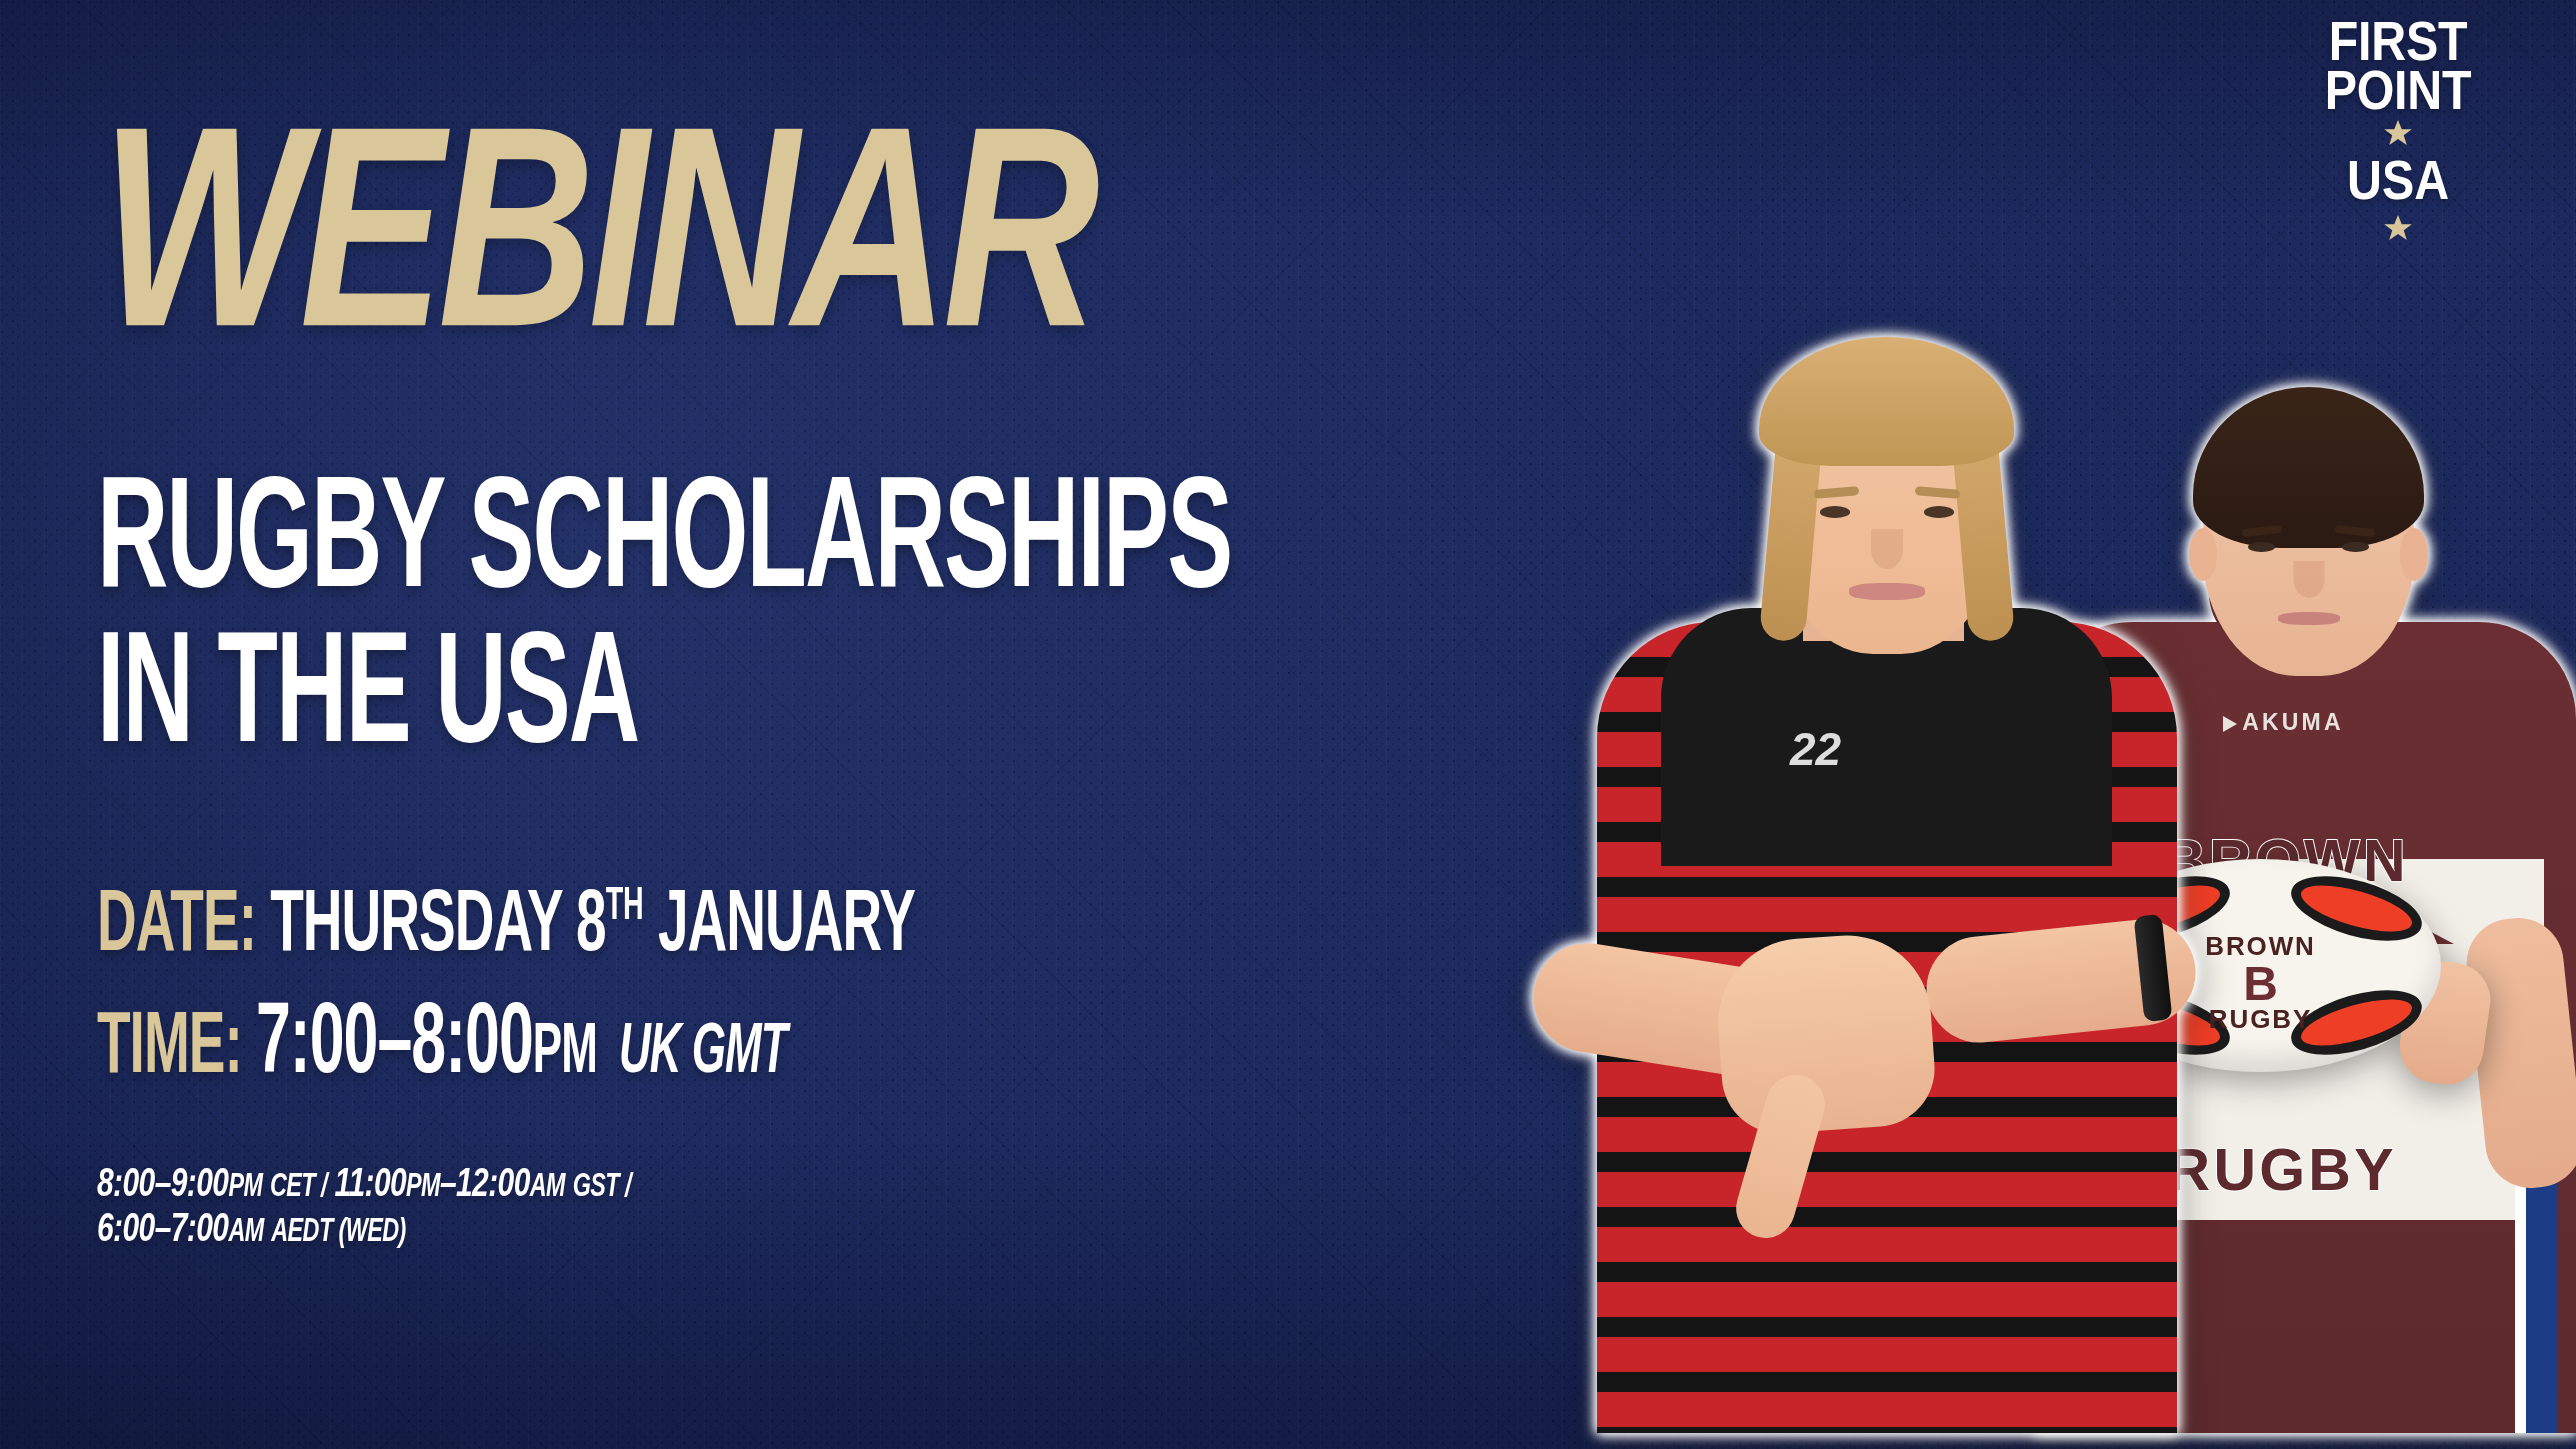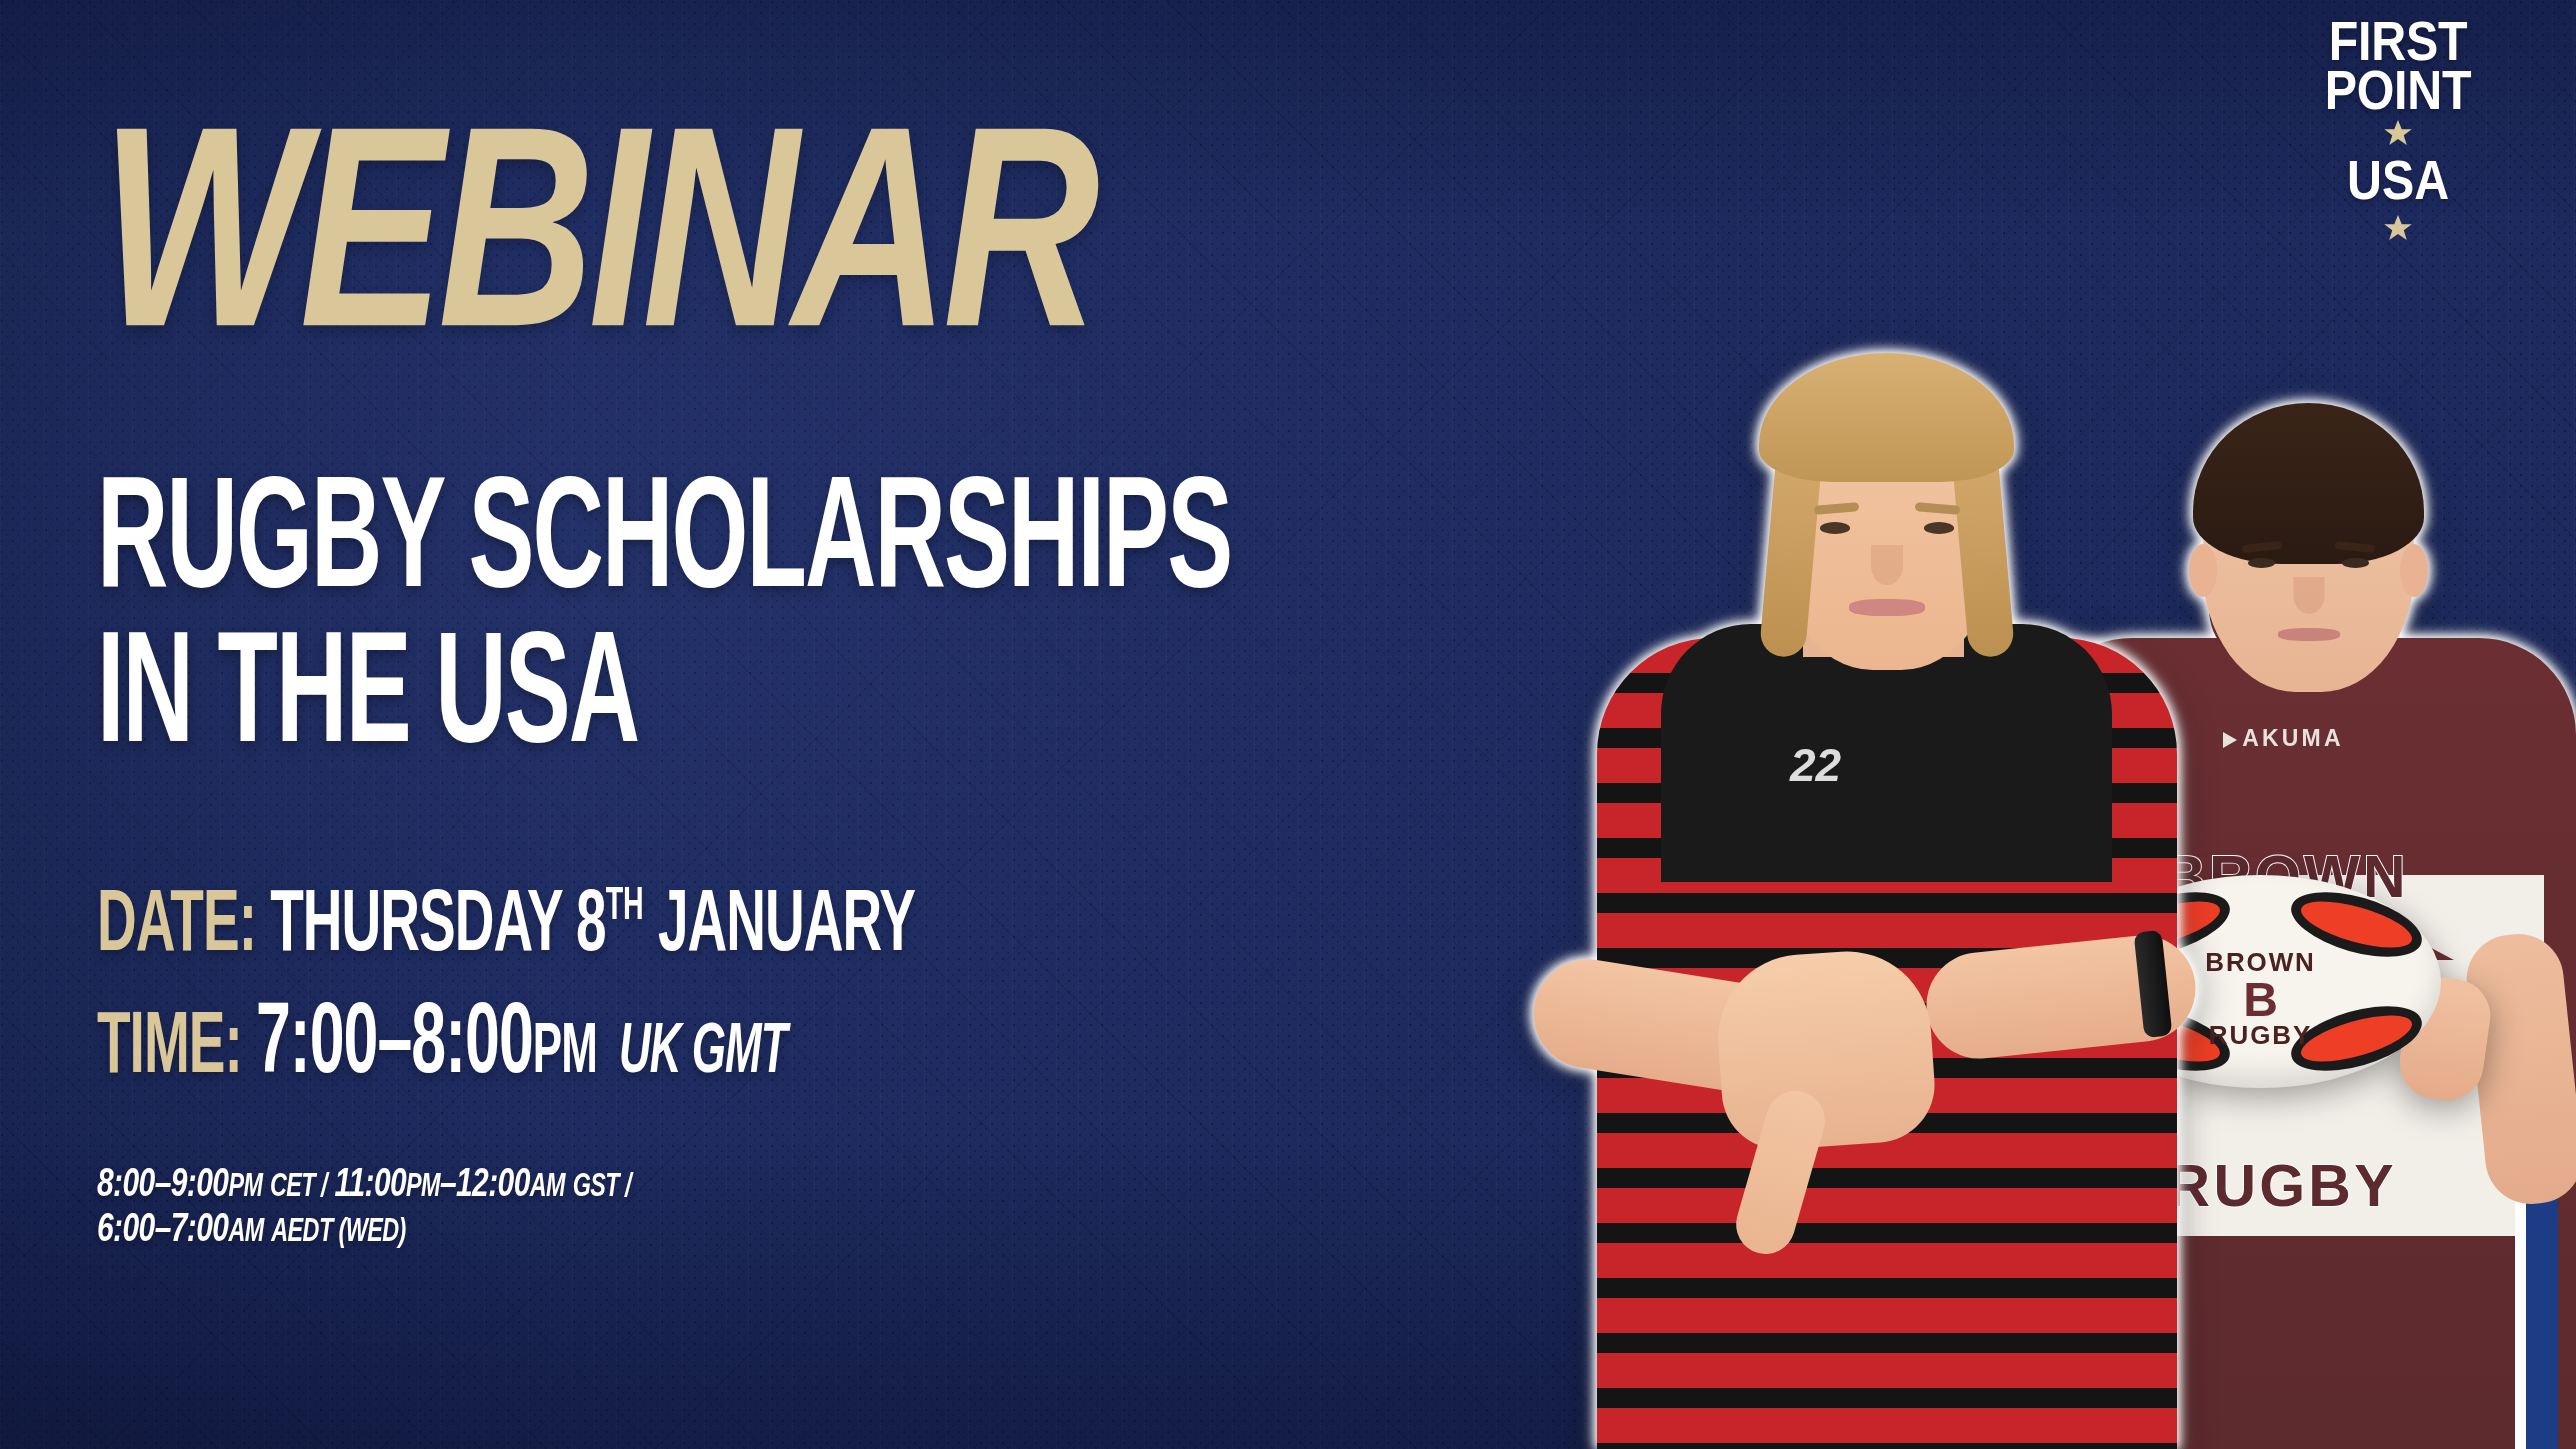--- a/index.html
+++ b/index.html
@@ -80,21 +80,21 @@
   .timeline .tz{font-style:italic; font-size:.80em; margin-left:.18em;}
 
   .tzline{position:absolute; left:0; color:#fff; font-weight:800; font-style:italic;
           font-size:30px; letter-spacing:-0.6px; white-space:nowrap;
           transform:scaleY(1.38); transform-origin:left top;
           text-shadow:0 1.9px 6.4px rgba(0,0,0,.30);}
   .tz1{top:1159px;} .tz2{top:1204px;}
   .tzline .sm{font-size:.78em;}
 
   
-  #athletes{position:absolute; right:0; bottom:0; width:1108px; height:1327px;}
+  #athletes{position:absolute; right:0; bottom:16px; width:1108px; height:1327px;}
   .athlete{position:absolute; bottom:0;
            filter:drop-shadow(0 0 5.8px #fff) drop-shadow(0 0 5.8px #fff) drop-shadow(0 7.7px 16.7px rgba(0,0,0,.35));}
 
   
   #male{right:0; width:580px; height:1069px; z-index:1;}
   #male .m-body{position:absolute; left:39px; bottom:0; width:541px; height:811px;
       background:linear-gradient(180deg,#6b2f33 0%,#5d2a2e 100%);
       border-radius:97px 97px 0 0;}
   #male .m-white{position:absolute; left:84px; bottom:213px; width:464px; height:361px;
       background:#f2efe9; clip-path:polygon(0 18%, 26% 0, 100% 0, 100% 100%, 0 100%);}

